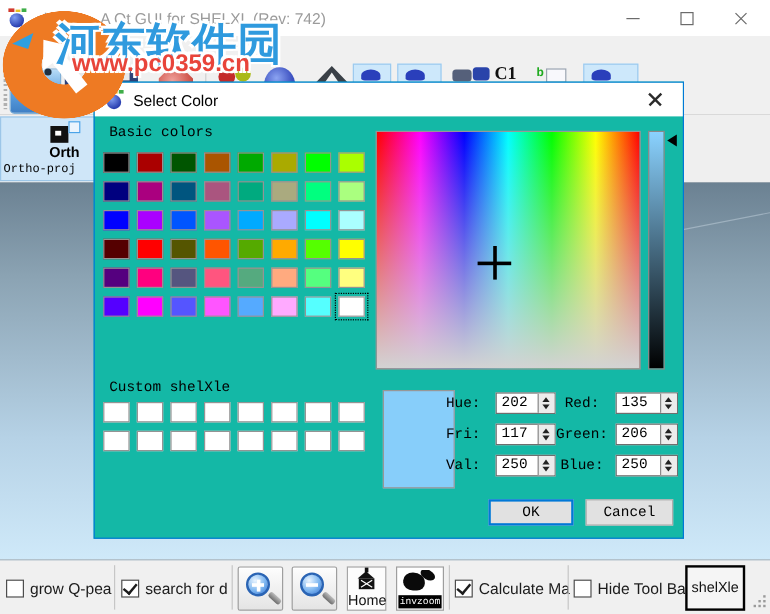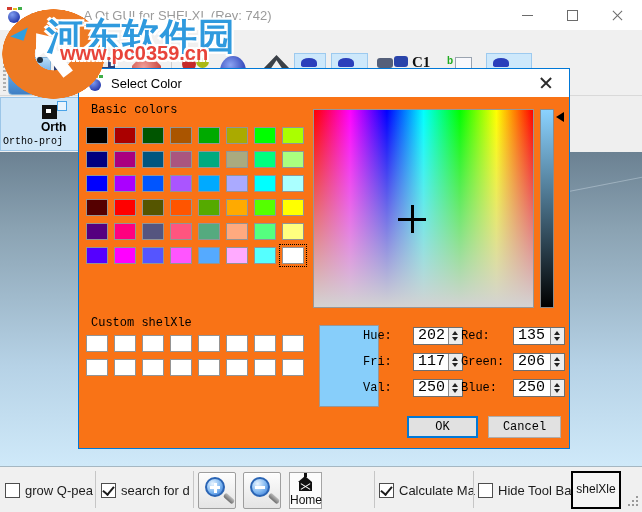--- a/index.html
+++ b/index.html
@@ -106,21 +106,21 @@
   .inv-art::before{content:"";position:absolute;left:2px;top:2px;width:18px;height:15px;border-radius:50% 60% 40% 50%;background:#0a0a0a;}
   .inv-art::after{content:"";position:absolute;left:16px;top:0px;width:13px;height:8px;border-radius:50%;background:#0a0a0a;transform:rotate(30deg);}
   .inv-label{position:absolute;left:1px;right:1px;bottom:1px;height:11px;background:#000;color:#fff;
       font-size:8px;line-height:11px;text-align:center;font-family:"Liberation Mono",monospace;letter-spacing:0;}
   .shel-btn{position:absolute;left:571px;top:4px;width:50px;height:38px;background:#f5f5f5;border:2px solid #000;
       box-sizing:border-box;font-size:12px;color:#111;text-align:center;line-height:33px;}
   .grip{position:absolute;left:628px;top:496px;width:10px;height:10px;}
   .grip i{position:absolute;width:2px;height:2px;background:#9a9a9a;}
 
   
-  .dialog{position:absolute;left:78px;top:68px;width:492px;height:381px;background:#f97316;
+  .dialog{position:absolute;left:78px;top:68px;width:492px;height:381px;background:#14b8a6;
       border:1px solid #0078d7;box-sizing:border-box;z-index:10;font-family:"Liberation Mono",monospace;}
   .dlg-titlebar{position:absolute;left:0;top:0;right:0;height:28px;background:#fff;}
   .dlg-icon{position:absolute;left:9px;top:6px;width:16px;height:16px;}
   .dlg-icon .ball{position:absolute;left:1px;top:4px;width:12px;height:12px;border-radius:50%;
       background:radial-gradient(circle at 35% 30%,#7f9df0,#2a3fb0 70%);}
   .dlg-icon .m1{position:absolute;left:0;top:0;width:5px;height:3px;background:#d23a2e;}
   .dlg-icon .m2{position:absolute;left:6px;top:1px;width:4px;height:2px;background:#e8c020;}
   .dlg-icon .m3{position:absolute;left:11px;top:0;width:4px;height:3px;background:#3fae49;}
   .dlg-title{position:absolute;left:32px;top:7px;font-size:13px;color:#000;font-family:"Liberation Sans",sans-serif;}
   .dlg-close{position:absolute;right:10px;top:5px;width:26px;height:18px;}
@@ -138,23 +138,23 @@
   .picker{position:absolute;left:234px;top:40px;width:221px;height:199px;border:1px solid #979797;box-sizing:border-box;
       background:linear-gradient(to bottom,rgba(211,211,211,0),rgba(211,211,211,1)),
       linear-gradient(to right,#f00 0%,#f0f 16.6%,#00f 33.3%,#0ff 50%,#0f0 66.6%,#ff0 83.3%,#f00 100%);}
   .cross-h{position:absolute;width:28px;height:3px;background:#000;}
   .cross-v{position:absolute;width:3px;height:28px;background:#000;}
   .vslider{position:absolute;left:461px;top:40px;width:14px;height:199px;border:1px solid #8a8a8a;box-sizing:border-box;}
   .varrow{position:absolute;left:477px;width:0;height:0;border-top:5px solid transparent;
       border-bottom:5px solid transparent;border-right:8px solid #000;}
 
   .preview{position:absolute;left:240px;top:256px;width:60px;height:82px;border:1px solid #979797;box-sizing:border-box;}
-  .field-label{position:absolute;font-size:12px;color:#000;text-align:left;}
+  .field-label{position:absolute;font-size:12px;color:#000;text-align:center;}
   .spin{position:absolute;height:18px;background:#fff;border:1px solid #6e6e6e;box-sizing:border-box;display:flex;}
-  .spin-val{flex:1;font-size:15px;line-height:15px;padding-left:4px;color:#000;}
+  .spin-val{flex:1;font-size:12px;line-height:15px;padding-left:4px;color:#000;}
   .spin-arrows{width:13px;border-left:1px solid #8a8a8a;background:#ececec;position:relative;}
   .spin-arrows::before{content:"";position:absolute;left:3px;top:3px;width:0;height:0;
       border-left:3px solid transparent;border-right:3px solid transparent;border-bottom:4px solid #222;}
   .spin-arrows::after{content:"";position:absolute;left:3px;bottom:3px;width:0;height:0;
       border-left:3px solid transparent;border-right:3px solid transparent;border-top:4px solid #222;}
 
   .dbtn{position:absolute;background:#e1e1e1;border:1px solid #adadad;box-sizing:border-box;
       font-size:12px;color:#000;text-align:center;font-family:"Liberation Mono",monospace;}
   .add-btn{left:5px;top:318px;width:222px;height:19px;line-height:17px;}
   .ok-btn{left:328px;top:347px;width:71px;height:22px;line-height:18px;border:2px solid #0078d7;}
@@ -262,20 +262,24 @@
     </div>
     <div class="home-btn">
       <div class="house">
         <i class="chimney"></i>
           <i class="roof"></i>
           <i class="body"></i>
           <i class="x1"></i>
           <i class="x2"></i>
       </div>
       <div class="home-label">Home</div>
+    </div>
+    <div class="inv-btn">
+      <div class="inv-art"></div>
+      <div class="inv-label">invzoom</div>
     </div>
     <div class="vsep" style="left:374px"></div>
     <div class="cb checked" style="left:379px;top:16px"></div>
     <div class="cb-label" style="left:399px;top:16px">Calculate Ma</div>
     <div class="vsep" style="left:473px"></div>
     <div class="cb" style="left:478px;top:16px"></div>
     <div class="cb-label" style="left:498px;top:16px">Hide Tool Ba</div>
     <div class="shel-btn">shelXle</div>
   </div>
   <div class="grip">

